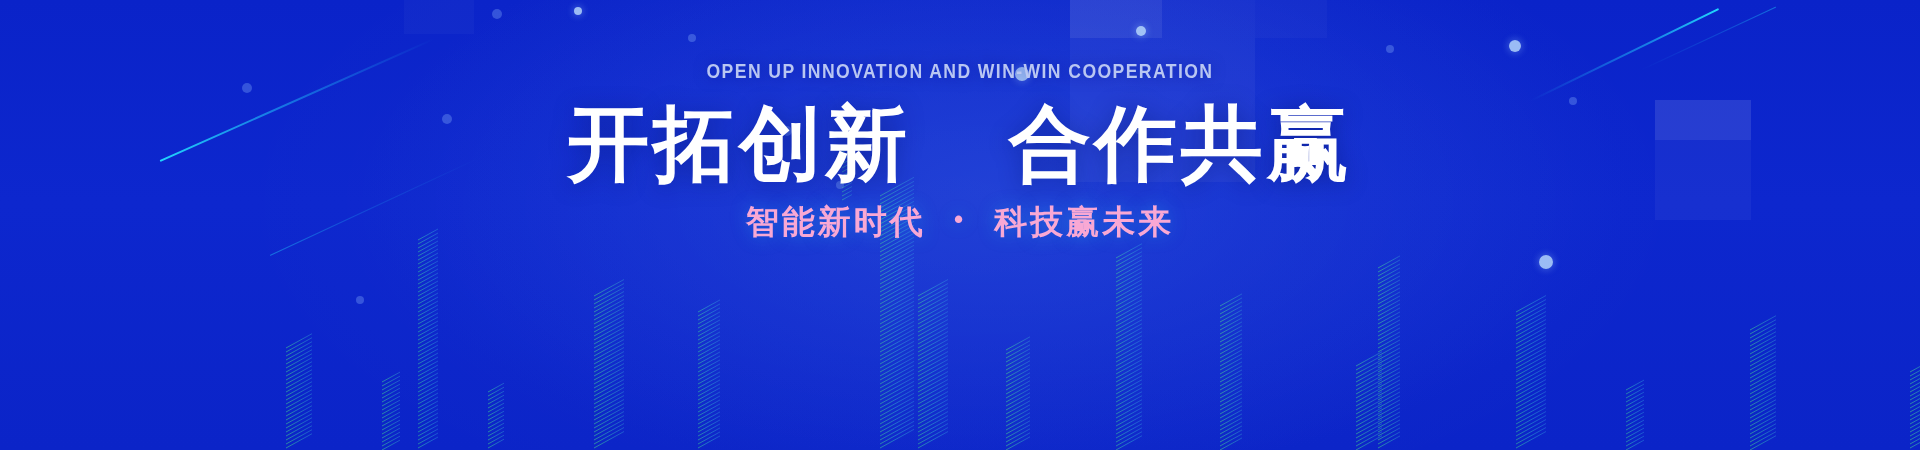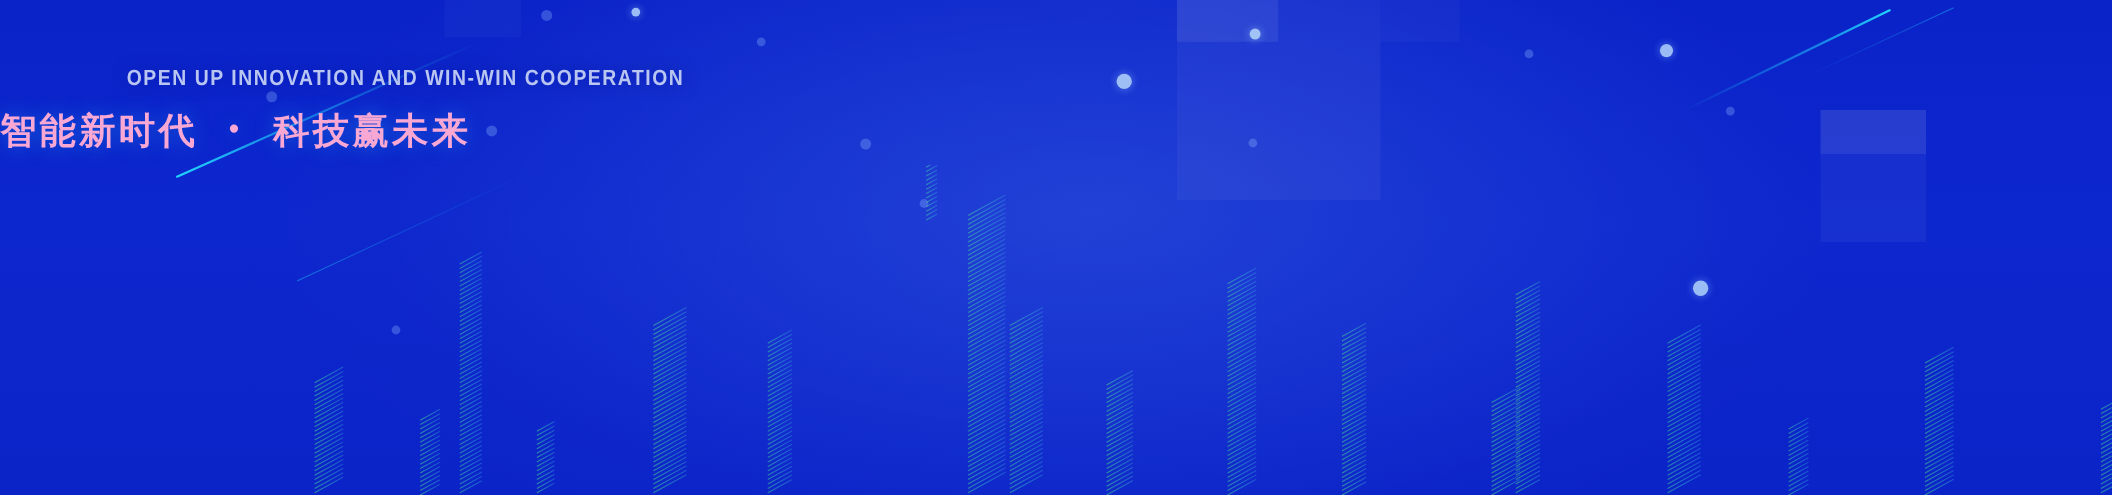--- a/index.html
+++ b/index.html
@@ -73,20 +73,21 @@
     left: 0; right: 0; bottom: 0;
     height: 300px;
   }
   #city svg { display: block; width: 1920px; height: 300px; }
 
   
   .text-wrap {
     position: absolute;
     left: 0; right: 0;
     top: 0;
+    text-align: center;
     z-index: 40;
   }
   .eyebrow {
     margin-top: 60px;
     font-size: 20px;
     letter-spacing: 1.6px;
     color: #b9c6f2;
     font-weight: 700;
     transform: scaleX(0.88);
     white-space: nowrap;
@@ -1578,20 +1579,25 @@
       <div class="dot soft" style="left: 782px; top: 126px; width: 10px; height: 10px;"></div>
       <div class="dot soft" style="left: 836px; top: 181px; width: 8px; height: 8px;"></div>
       <div class="dot glow" style="left: 1015px; top: 67px; width: 14px; height: 14px;"></div>
       <div class="dot soft" style="left: 356px; top: 296px; width: 8px; height: 8px;"></div>
     </div>
 
   <div class="bg-vignette"></div>
 
   <div class="text-wrap">
     <div class="eyebrow">OPEN UP INNOVATION AND WIN-WIN COOPERATION</div>
+    <div class="headline">
+      <span>开拓创新</span>
+      <span class="gap"></span>
+      <span>合作共赢</span>
+    </div>
     <div class="subtitle">
       <span>智能新时代</span>
       <span class="sep">•</span>
       <span>科技赢未来</span>
     </div>
   </div>
 
 </div>
 
 </body></html>

